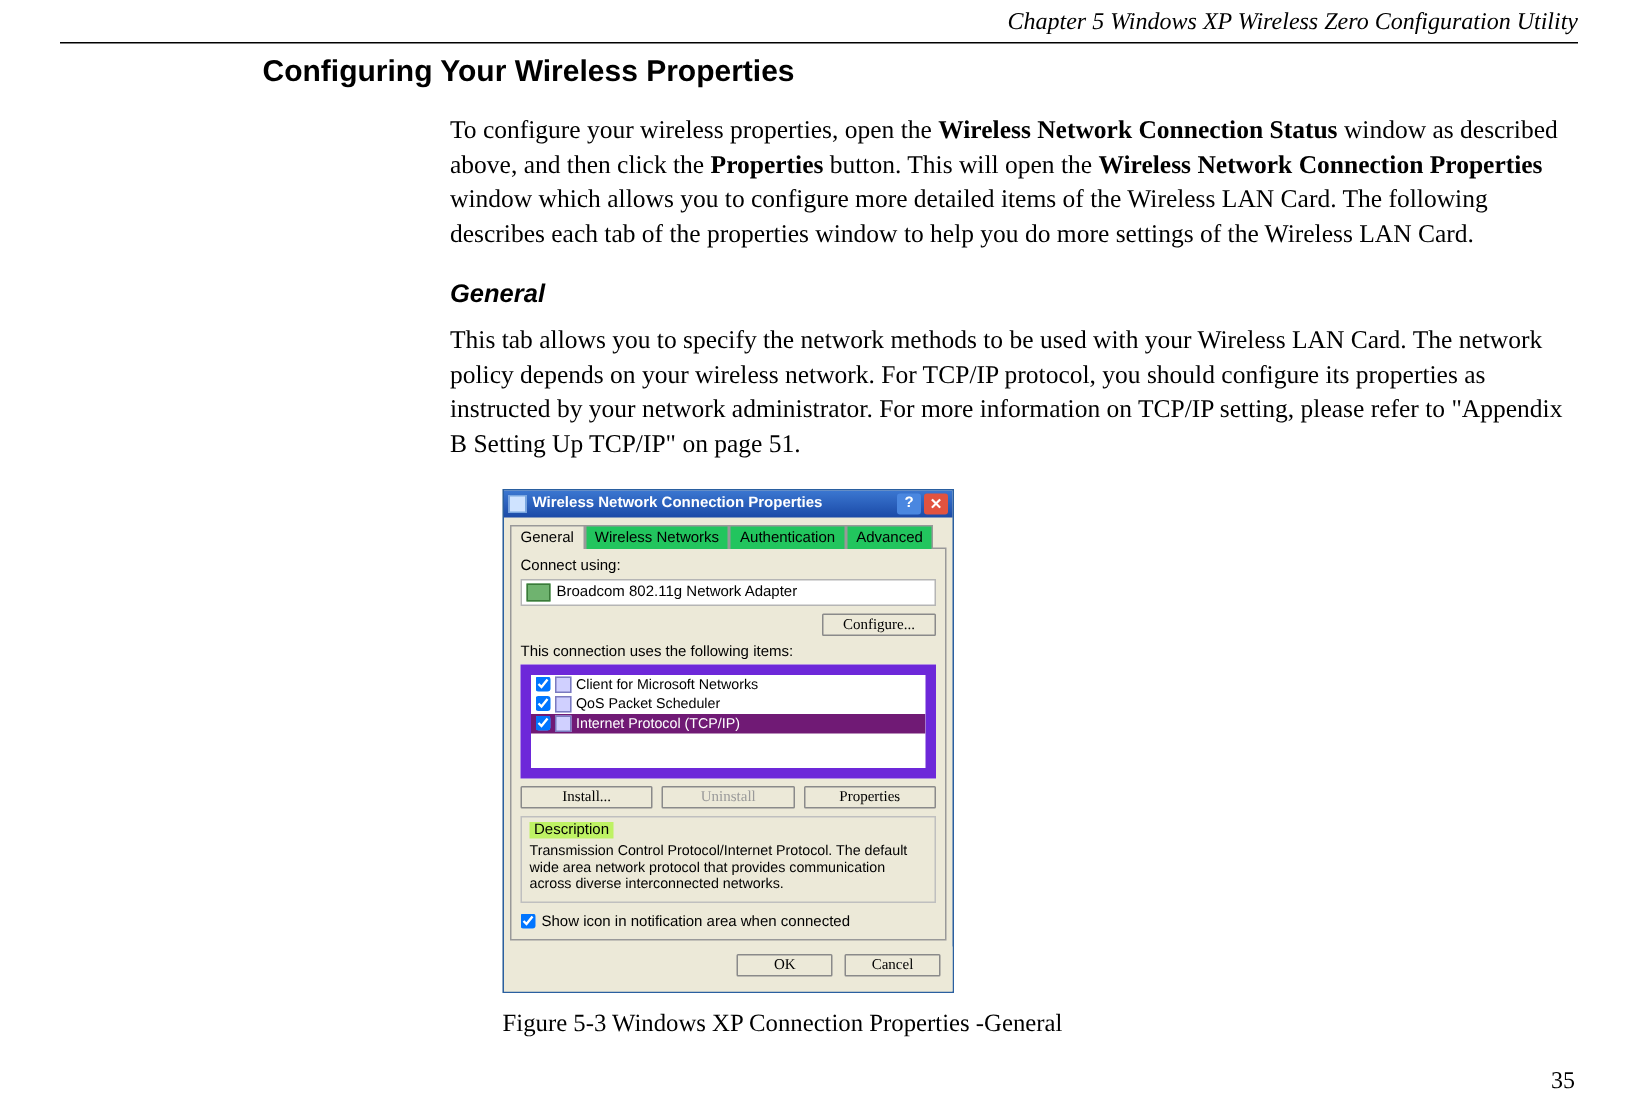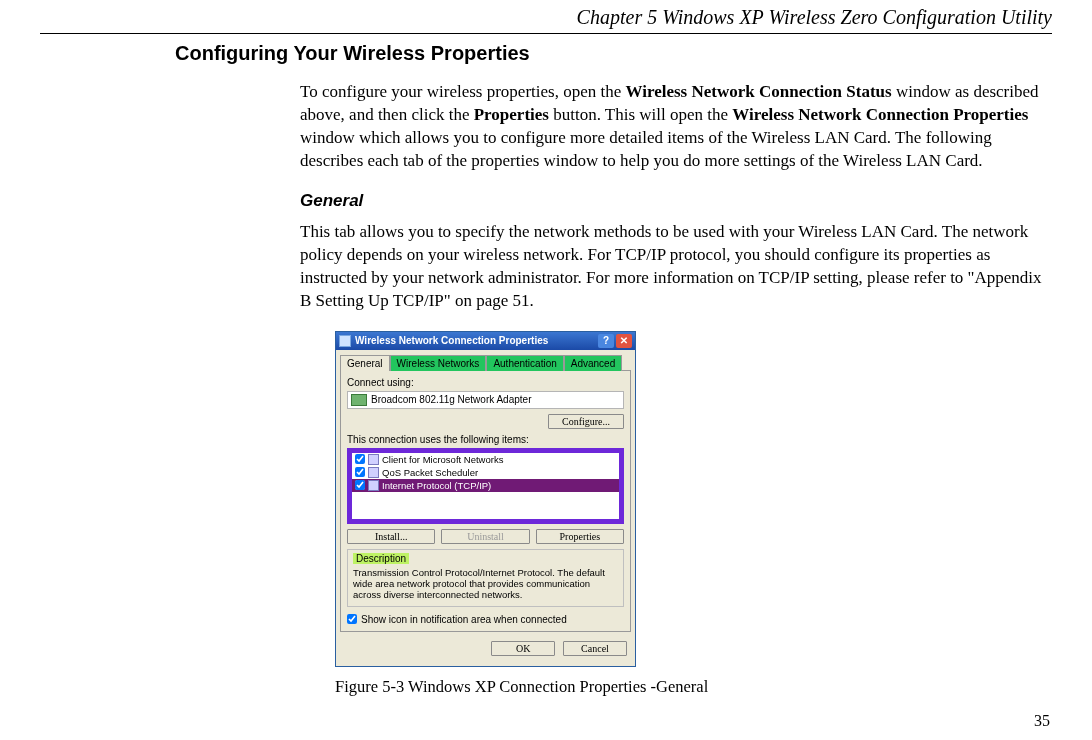--- a/index.html
+++ b/index.html
@@ -7,21 +7,21 @@
       width: 1092px;
       height: 740px;
       font-family: "Times New Roman", Times, serif;
       background: #fff;
       color: #000;
       position: relative;
     }
     .page-header {
       text-align: right;
       font-style: italic;
-      font-size: 20px;
+      font-size: 16px;
       padding: 6px 40px 2px 0;
       margin-bottom: 2px;
     }
     .header-rule {
       border: none;
       border-top: 1.5px solid #000;
       margin: 0 40px 8px 40px;
     }
     .section-heading {
       font-family: Arial, Helvetica, sans-serif;
@@ -111,21 +111,21 @@
       display: flex; gap: 4px; align-items: center;
       border: 1px solid #b5b5b5; background: #fff; padding: 2px 3px;
       margin-bottom: 4px;
     }
     .nic-icon {
       width: 16px; height: 12px;
       background: #6fb36f;
       border: 1px solid #3a7a3a;
     }
     .items-box {
-      border: 5px solid #6d28d9; background: #fff;
+      border: 7px solid #6d28d9; background: #fff;
       height: 76px; overflow: hidden;
     }
     .item-row {
       display: flex; align-items: center; gap: 3px;
       padding: 1px 3px; font-size: 9.5px;
       white-space: nowrap;
     }
     .item-row.selected {
       background: #701a75; color: #fff;
     }

